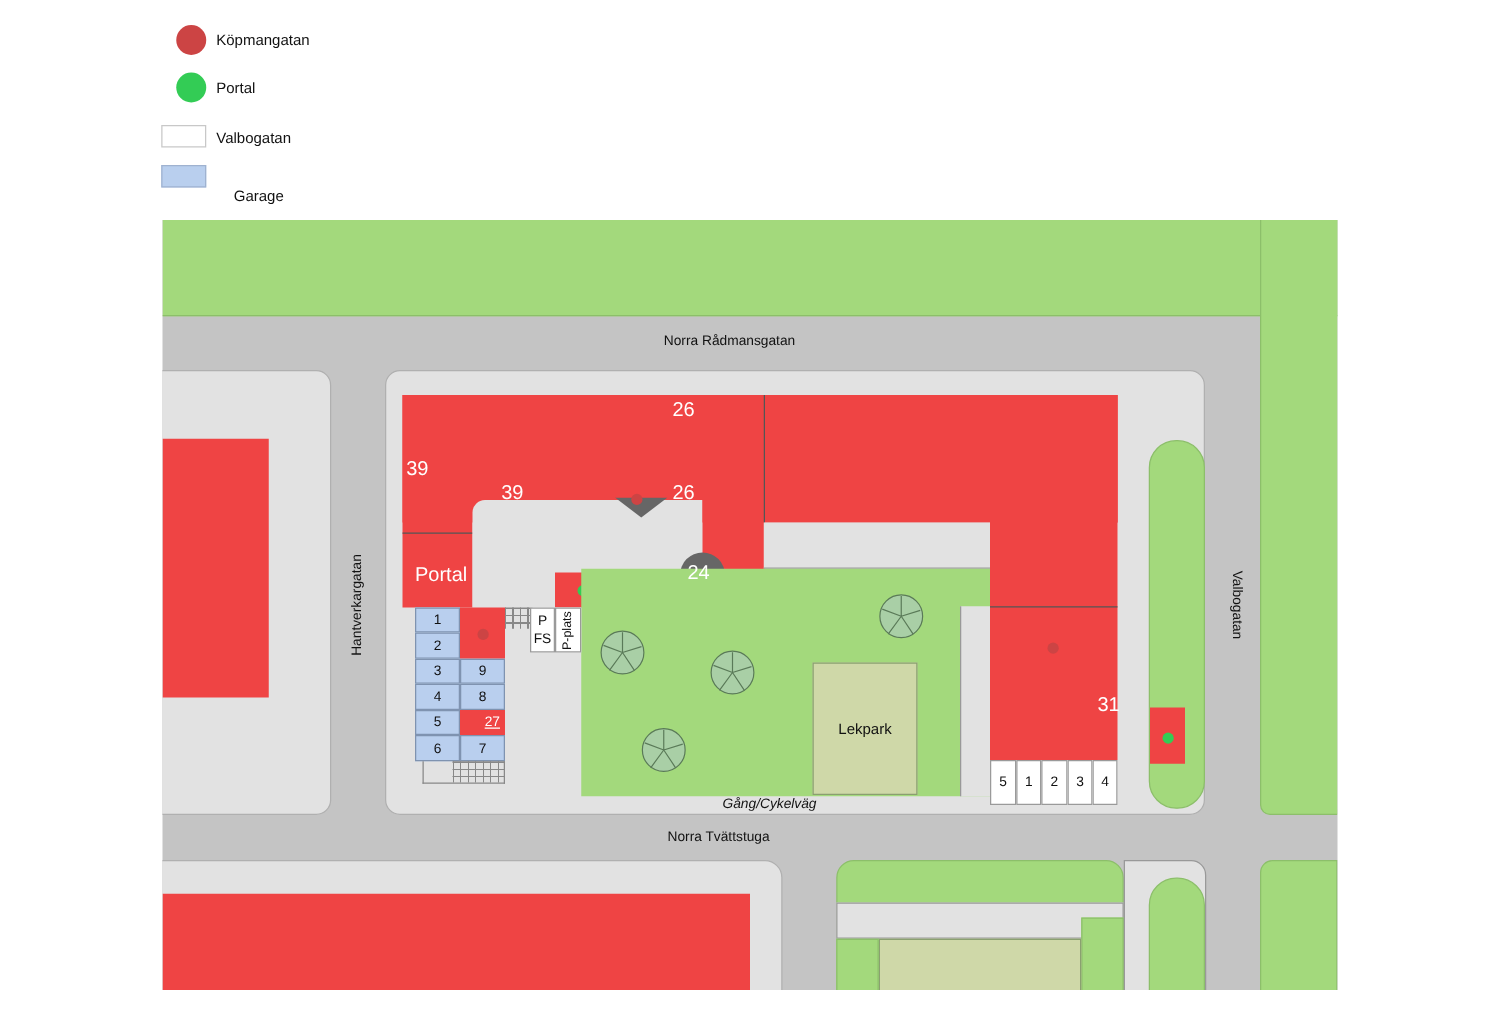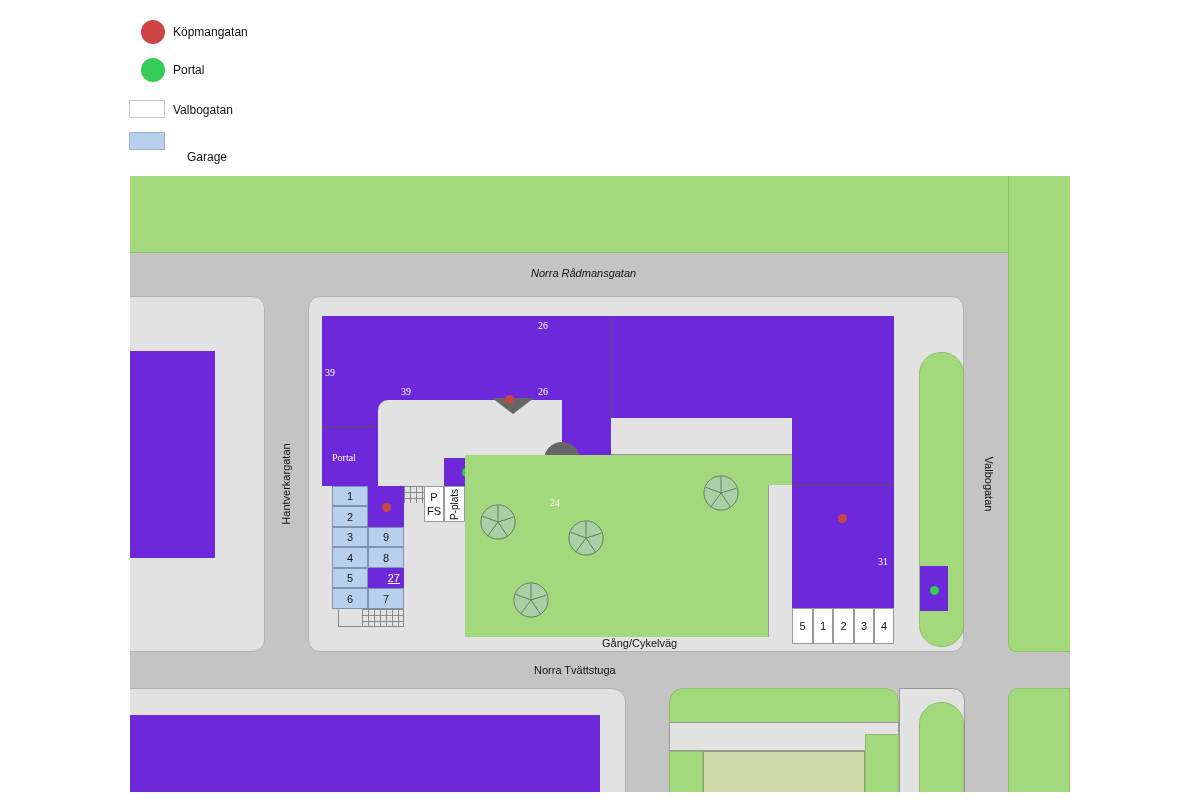--- a/index.html
+++ b/index.html
@@ -4,22 +4,22 @@
 <style>
   html, body { margin:0; padding:0; }
   body { width:1200px; height:812px; background:#ffffff; position:relative; overflow:hidden;
          font-family:"Liberation Sans", sans-serif; color:#111; }
   .abs { position:absolute; box-sizing:border-box; }
   .legend-dot { position:absolute; width:24px; height:24px; border-radius:50%; }
   .legend-box { position:absolute; width:36px; height:18px; border:1px solid #c8c8c8; box-sizing:border-box; }
   .legend-label { position:absolute; font-size:12px; color:#111; }
   .grass { background:#a3d97c; border:1px solid #8cbf6a; }
   .walk { background:#e2e2e2; border:1px solid #b0b0b0; }
-  .bld { background:#6d28d9;text-decoration:underline; }
-  .label-w { position:absolute; color:#ffffff; font-size:10px;font-family:Liberation Serif, serif; }
+  .bld { background:#ef4444;text-decoration:underline; }
+  .label-w { position:absolute; color:#ffffff; font-size:16px; }
   .label-k { position:absolute; color:#111; font-size:11px; }
   .garage { background:#b9cfee; border:1px solid #7f93b0; display:flex; align-items:center; justify-content:center; font-size:11px; color:#111; }
   .park { background:#ffffff; border:1px solid #9a9a9a; display:flex; align-items:center; justify-content:center; font-size:11px; color:#111; }
   .dot-red { position:absolute; width:9px; height:9px; border-radius:50%; background:#cc4444; }
   .dot-green { position:absolute; width:9px; height:9px; border-radius:50%; background:#33cc55; }
   .tree { position:absolute; width:38px; height:38px; }
   .stairs { position:absolute; background-image:
       repeating-linear-gradient(to right, #888 0, #888 1px, transparent 1px, transparent 6px),
       repeating-linear-gradient(to bottom, #888 0, #888 1px, transparent 1px, transparent 6px); }
   .vtext { position:absolute; font-size:11px; color:#111; white-space:nowrap; transform-origin:center center; }
@@ -68,20 +68,23 @@
 
   <div class="abs bld" style="left:481px;top:140px;width:283px;height:102px;border-left:1px solid #555;"></div>
   <div class="abs bld" style="left:662px;top:140px;width:102px;height:292px;"></div>
   <div class="abs" style="left:662px;top:309px;width:102px;height:1px;background:#555;"></div>
 
   <div class="abs" style="left:481px;top:242px;width:181px;height:37px;background:#e2e2e2;border-bottom:1px solid #999;"></div>
 
   <div class="abs grass" style="left:335px;top:279px;width:327px;height:182px;border-width:0;"></div>
   <div class="abs" style="left:638px;top:309px;width:24px;height:152px;background:#e2e2e2;border-left:1px solid #999;"></div>
 
+  <div class="abs" style="left:520px;top:354px;width:84px;height:106px;background:#cfd8a8;border:1px solid #8aa070;display:flex;align-items:center;justify-content:center;font-size:12px;color:#111;">
+    <span>Lekpark</span>
+  </div>
 
   <svg class="tree" style="left:349px;top:327px;" viewBox="0 0 40 40">
       <circle cx="20" cy="20" r="18" fill="#a9cfa6" stroke="#5a7a58" stroke-width="1"></circle>
       <path d="M20 20 L20 3 M20 20 L36 15 M20 20 L30 35 M20 20 L9 35 M20 20 L4 14" stroke="#5a7a58" stroke-width="1" fill="none"></path>
     </svg>
   <svg class="tree" style="left:437px;top:343px;" viewBox="0 0 40 40">
       <circle cx="20" cy="20" r="18" fill="#a9cfa6" stroke="#5a7a58" stroke-width="1"></circle>
       <path d="M20 20 L20 3 M20 20 L36 15 M20 20 L30 35 M20 20 L9 35 M20 20 L4 14" stroke="#5a7a58" stroke-width="1" fill="none"></path>
     </svg>
   <svg class="tree" style="left:382px;top:405px;" viewBox="0 0 40 40">
@@ -93,21 +96,21 @@
       <path d="M20 20 L20 3 M20 20 L36 15 M20 20 L30 35 M20 20 L9 35 M20 20 L4 14" stroke="#5a7a58" stroke-width="1" fill="none"></path>
     </svg>
 
   <div class="dot-red" style="left:375px;top:219px;"></div>
   <div class="dot-red" style="left:708px;top:338px;"></div>
 
   <span class="label-w" style="left:408px;top:144px;">26</span>
   <span class="label-w" style="left:195px;top:191px;">39</span>
   <span class="label-w" style="left:271px;top:210px;">39</span>
   <span class="label-w" style="left:408px;top:210px;">26</span>
-  <span class="label-w" style="left:420px;top:274px;margin-top:47px;">24</span>
+  <span class="label-w" style="left:420px;top:274px;">24</span>
   <span class="label-w" style="left:748px;top:380px;">31</span>
   <span class="label-w" style="left:202px;top:276px;">Portal</span>
 
   <div class="abs garage" style="left:202px;top:310px;width:36px;height:20px;">1</div>
   <div class="abs garage" style="left:202px;top:330px;width:36px;height:21px;">2</div>
   <div class="abs garage" style="left:202px;top:351px;width:36px;height:20px;">3</div>
   <div class="abs garage" style="left:202px;top:371px;width:36px;height:21px;">4</div>
   <div class="abs garage" style="left:202px;top:392px;width:36px;height:20px;">5</div>
   <div class="abs garage" style="left:202px;top:412px;width:36px;height:21px;">6</div>
 
@@ -135,23 +138,23 @@
   <div class="abs park" style="left:662px;top:432px;width:21px;height:36px;">5</div>
   <div class="abs park" style="left:683px;top:432px;width:20px;height:36px;">1</div>
   <div class="abs park" style="left:703px;top:432px;width:21px;height:36px;">2</div>
   <div class="abs park" style="left:724px;top:432px;width:20px;height:36px;">3</div>
   <div class="abs park" style="left:744px;top:432px;width:20px;height:36px;">4</div>
 
   <div class="abs grass" style="left:789px;top:176px;width:45px;height:295px;border-radius:22px;"></div>
   <div class="abs bld" style="left:790px;top:390px;width:28px;height:45px;"></div>
   <div class="dot-green" style="left:800px;top:410px;"></div>
 
-  <span class="label-k" style="left:472px;top:461px;">Gång/Cykelväg</span>
+  <span class="label-k" style="left:448px;top:461px;font-style:italic;">Gång/Cykelväg</span>
 
-  <span class="label-k" style="left:401px;top:91px;font-style:italic;">Norra Rådmansgatan</span>
+  <span class="label-k" style="left:401px;top:91px;">Norra Rådmansgatan</span>
   <span class="label-k" style="left:404px;top:488px;">Norra Tvättstuga</span>
   <span class="vtext" style="left:115px;top:302px;transform:rotate(-90deg);">Hantverkargatan</span>
   <span class="vtext" style="left:832px;top:302px;transform:rotate(90deg);">Valbogatan</span>
 
   <div class="abs walk" style="left:-10px;top:512px;width:506px;height:120px;border-radius:0 14px 0 0;"></div>
   <div class="abs bld" style="left:0;top:539px;width:470px;height:90px;"></div>
 
   <div class="abs grass" style="left:539px;top:512px;width:230px;height:120px;border-radius:14px 14px 0 0;"></div>
   <div class="abs" style="left:539px;top:546px;width:230px;height:29px;background:#e2e2e2;border:1px solid #999;"></div>
   <div class="abs grass" style="left:735px;top:558px;width:34px;height:60px;border-radius:0;"></div>

